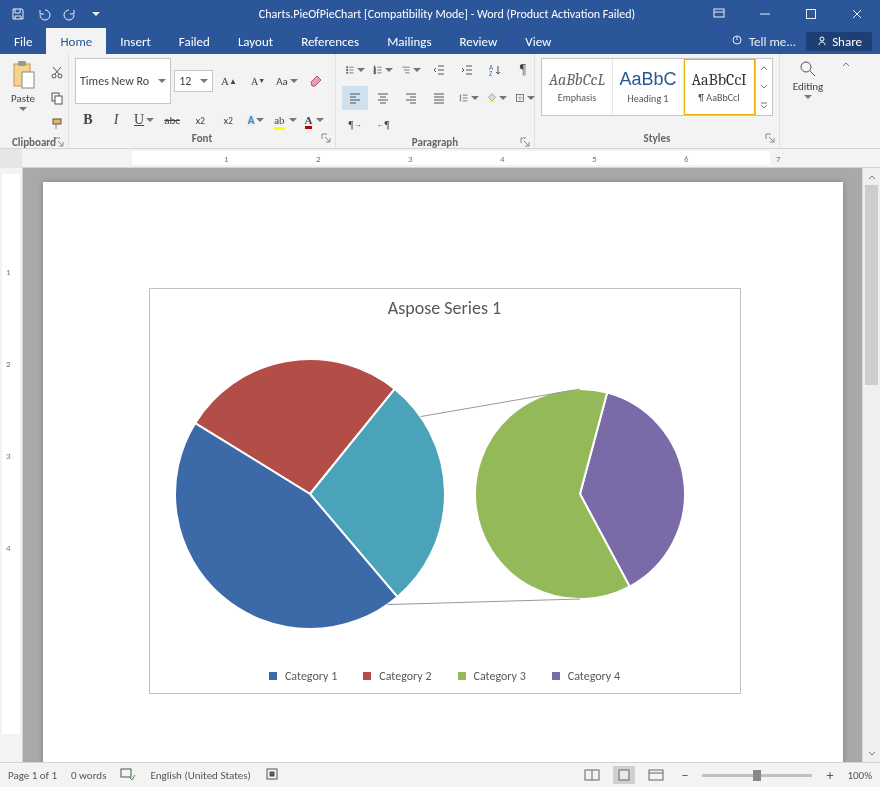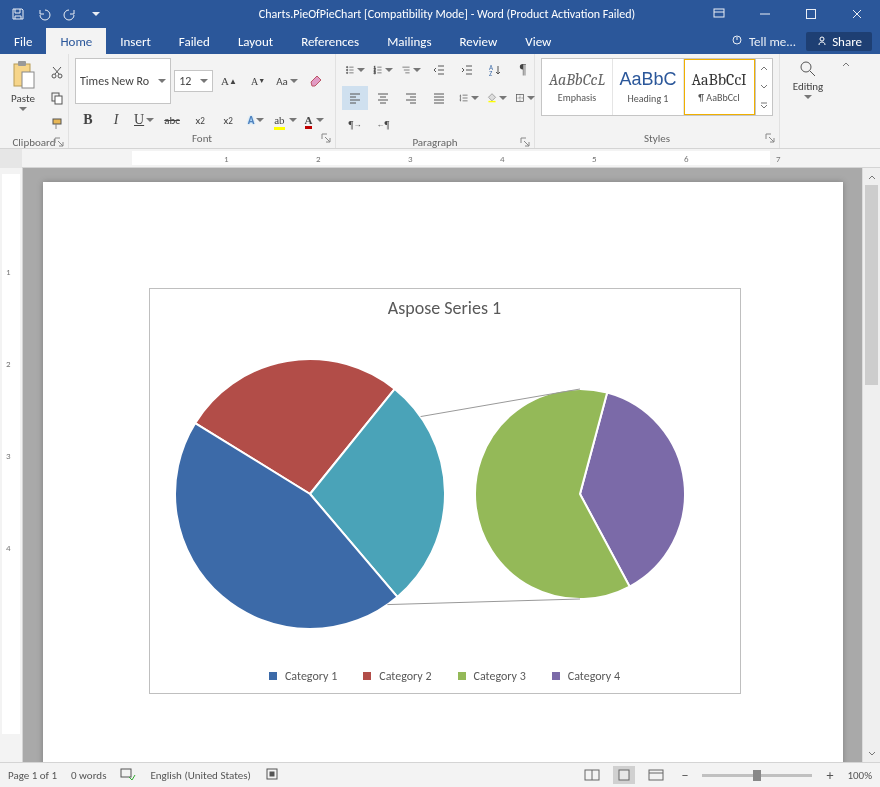--- a/index.html
+++ b/index.html
@@ -17,21 +17,21 @@
   .tabs-row{background:#2b579a;color:#fff;height:26px;display:flex;align-items:stretch;font-size:13px;}
   .tab{padding:0 14px;display:flex;align-items:center;cursor:default;}
   .tab.active{background:#f3f3f3;color:#2b579a;}
   .tabs-right{margin-left:auto;display:flex;align-items:center;gap:10px;padding-right:8px;}
   .tell-me{display:flex;align-items:center;gap:4px;opacity:0.9;}
   .share{background:#1e3f73;padding:2px 10px;border-radius:2px;display:flex;align-items:center;gap:4px;}
   
   .ribbon{background:#f3f3f3;border-bottom:1px solid #d4d4d4;height:94px;display:flex;font-size:11px;color:#444;}
   .group{border-right:1px solid #e1e1e1;display:flex;flex-direction:column;height:100%;position:relative;}
   .group-body{flex:1;display:flex;align-items:flex-start;padding:4px 6px 0 6px;gap:4px;}
-  .group-label{height:16px;text-align:center;font-size:11px;color:#666;position:relative;}
+  .group-label{height:16px;text-align:center;font-size:11px;color:#666;position:relative;font-weight:bold;}
   .group-label .dlaunch{position:absolute;right:4px;top:1px;width:10px;height:10px;}
   .rbtn{display:flex;align-items:center;justify-content:center;padding:2px 3px;min-width:20px;height:20px;}
   .rbtn svg{display:block;}
   .vsplit{display:flex;flex-direction:column;align-items:center;justify-content:center;padding:2px 4px;gap:2px;}
   .font-name{width:108px;height:20px;border:1px solid #c5c5c5;background:#fff;display:flex;align-items:center;padding:12px 4px;font-size:12px;}
   .font-name .dd{margin-left:auto;}
   .font-size{width:36px;height:20px;border:1px solid #c5c5c5;background:#fff;display:flex;align-items:center;padding:0 4px;font-size:12px;}
   .font-size .dd{margin-left:auto;}
   .row2{display:flex;gap:2px;margin-top:4px;align-items:center;}
   .styles-gallery{display:flex;border:1px solid #c5c5c5;background:#fff;height:56px;}

